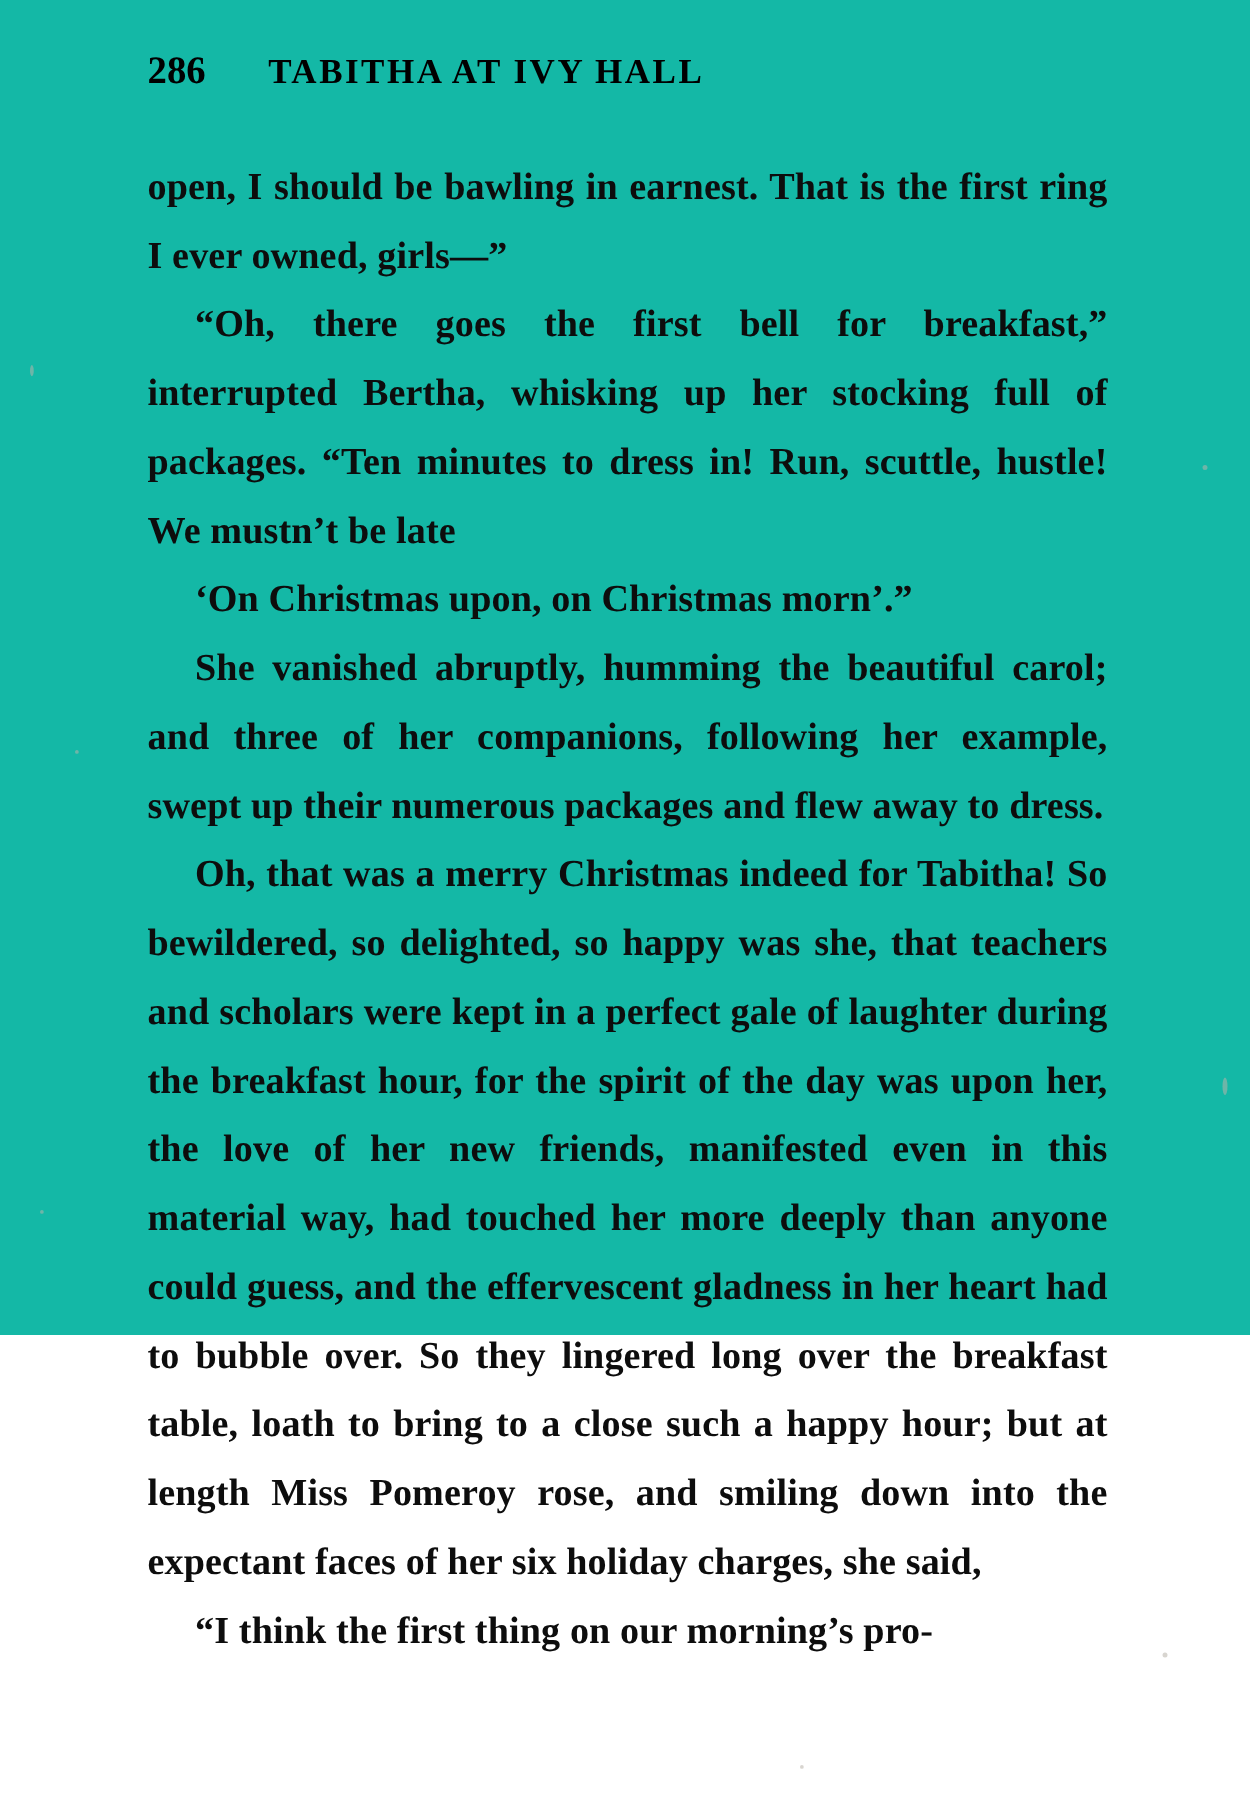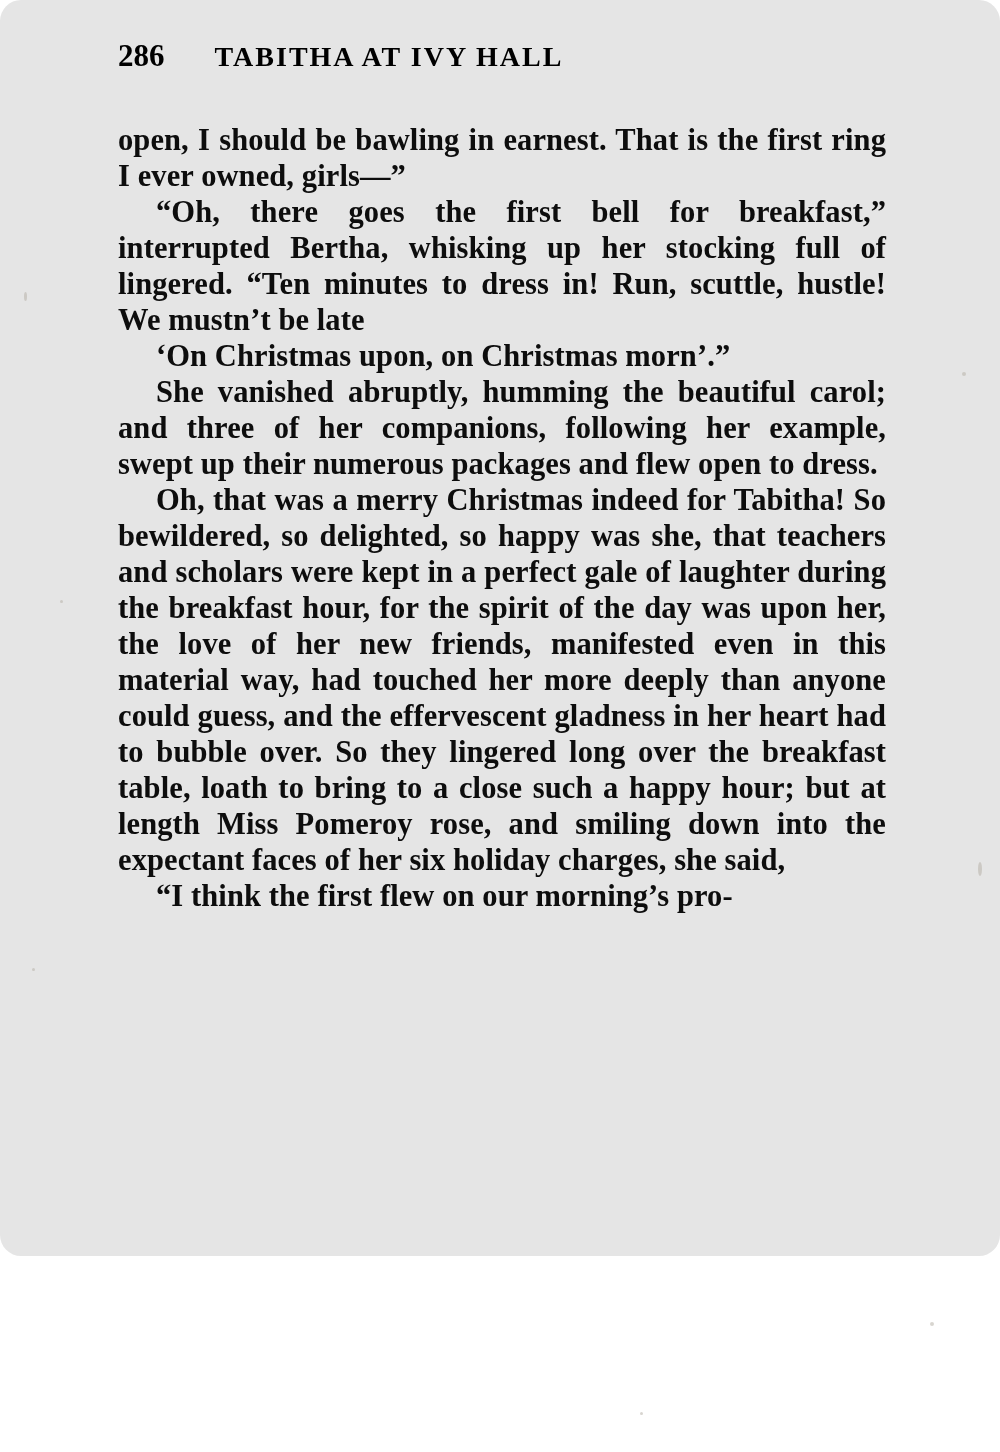--- a/index.html
+++ b/index.html
@@ -10,23 +10,22 @@
   body {
     width: 1000px;
     height: 1452px;
     overflow: hidden;
     font-family: "Liberation Serif", serif;
     color: #0a0a0a;
   }
   .page {
     position: relative;
     width: 1000px;
-    height: 1256px;
-    background: #e5e5e5;
-    border-radius: 21px;
+    height: 1068px;
+    background: #14b8a6;
   }
   
   .speck {
     position: absolute;
     background: #b8b3aa;
     border-radius: 50%;
     opacity: .55;
   }
   .header {
     position: absolute;
@@ -55,21 +54,21 @@
   .body-text {
     position: absolute;
     top: 122px;
     left: 118px;
     width: 768px;
   }
   .body-text p {
     margin: 0;
     font-family: "Liberation Serif", serif;
     font-size: 30.5px;
-    line-height: 36px;
+    line-height: 55px;
     text-align: justify;
     text-justify: inter-word;
     color: #0d0d0d;
     font-weight: 600;
     letter-spacing: .1px;
   }
   .body-text p.indent {
     text-indent: 38px;
   }
 </style>
@@ -86,20 +85,20 @@
   <div class="speck" style="left:930px; top:1322px; width:4px; height:4px;"></div>
   <div class="speck" style="left:640px; top:1412px; width:3px; height:3px;"></div>
 
   <div class="header">
     <span class="folio">286</span>
     <span class="running-head">TABITHA AT IVY HALL</span>
   </div>
 
   <div class="body-text">
     <p>open, I should be bawling in earnest. That is the first ring I ever owned, girls—”</p>
-    <p class="indent">“Oh, there goes the first bell for breakfast,” interrupted Bertha, whisking up her stocking full of lingered.  “Ten minutes to dress in! Run, scuttle, hustle!  We mustn’t be late</p>
+    <p class="indent">“Oh, there goes the first bell for breakfast,” interrupted Bertha, whisking up her stocking full of packages.  “Ten minutes to dress in! Run, scuttle, hustle!  We mustn’t be late</p>
     <p class="indent">‘On Christmas upon, on Christmas morn’.”</p>
-    <p class="indent">She vanished abruptly, humming the beautiful carol; and three of her companions, following her example, swept up their numerous packages and flew open to dress.</p>
+    <p class="indent">She vanished abruptly, humming the beautiful carol; and three of her companions, following her example, swept up their numerous packages and flew away to dress.</p>
     <p class="indent">Oh, that was a merry Christmas indeed for Tabitha!  So bewildered, so delighted, so happy was she, that teachers and scholars were kept in a perfect gale of laughter during the breakfast hour, for the spirit of the day was upon her, the love of her new friends, manifested even in this material way, had touched her more deeply than anyone could guess, and the effervescent gladness in her heart had to bubble over.  So they lingered long over the breakfast table, loath to bring to a close such a happy hour; but at length Miss Pomeroy rose, and smiling down into the expectant faces of her six holiday charges, she said,</p>
-    <p class="indent">“I think the first flew on our morning’s pro-</p>
+    <p class="indent">“I think the first thing on our morning’s pro-</p>
   </div>
 
 </div>
 
 </body></html>

